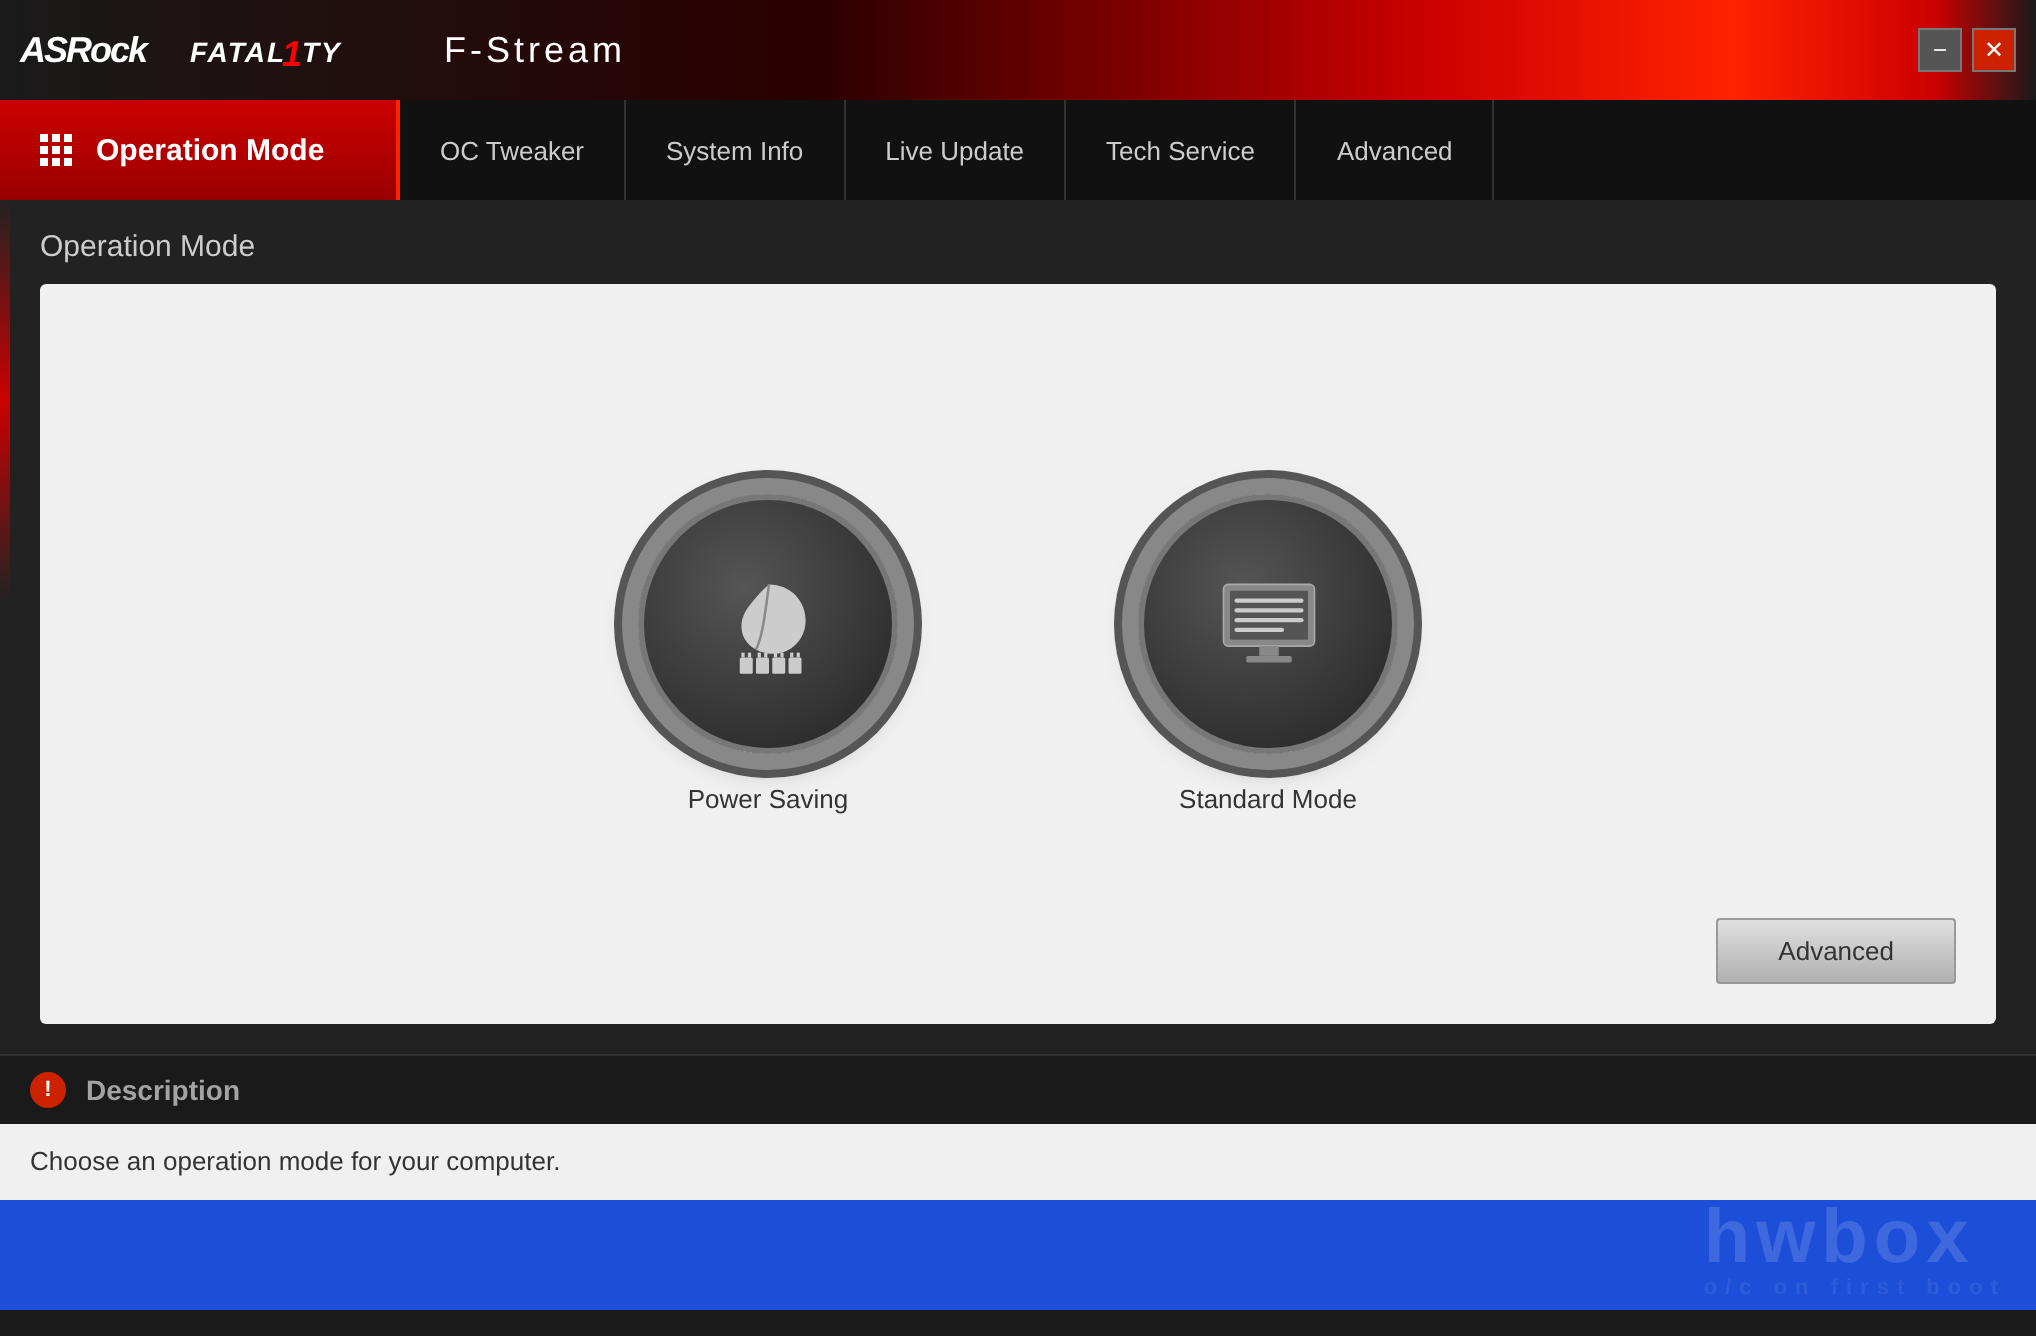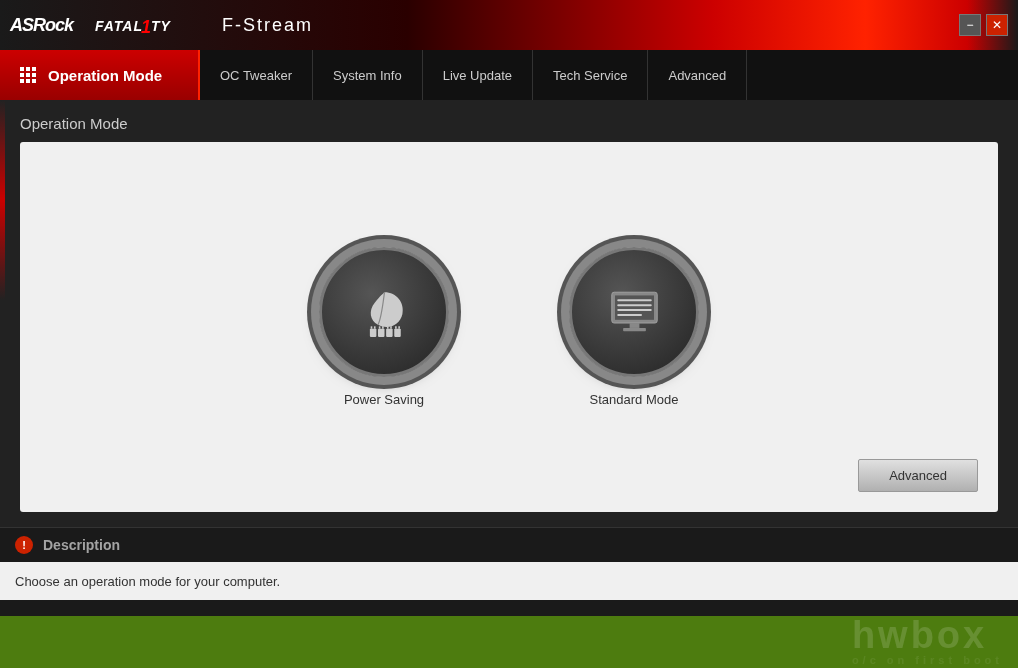--- a/index.html
+++ b/index.html
@@ -234,21 +234,21 @@
     }
     .desc-title {
       color: #a3a3a3;
       font-size: 14px;
       font-weight: bold;
     }
 
     .desc-content-bar {
       background: #f0f0f0;
       padding: 10px 15px;
-      margin: 0 0 16px 0;
+      margin: 0 0 0 0;
     }
     .desc-text {
       color: #333;
       font-size: 13px;
     }
 
     
     .hwbox-watermark {
       position: absolute;
       bottom: 5px;
@@ -393,19 +393,19 @@
 
 <div class="bottom-section">
   <div class="desc-bar">
     <div class="desc-icon">!</div>
     <span class="desc-title">Description</span>
   </div>
   <div class="desc-content-bar">
     <span class="desc-text">Choose an operation mode for your computer.</span>
   </div>
 
-  <div style="background:#4d7c0f; padding: 5px 15px; position:relative; height:55px;">
+  <div style="background:#1d4ed8; padding: 5px 15px; position:relative; height:55px;">
     <div class="hwbox-watermark">
       <div style="font-size:38px; letter-spacing:3px; line-height:1;">hwbox</div>
       <div style="font-size:11px; letter-spacing:4px; text-align:right; opacity:0.5;">o/c on first boot</div>
     </div>
   </div>
 </div>
 
 </body></html>

